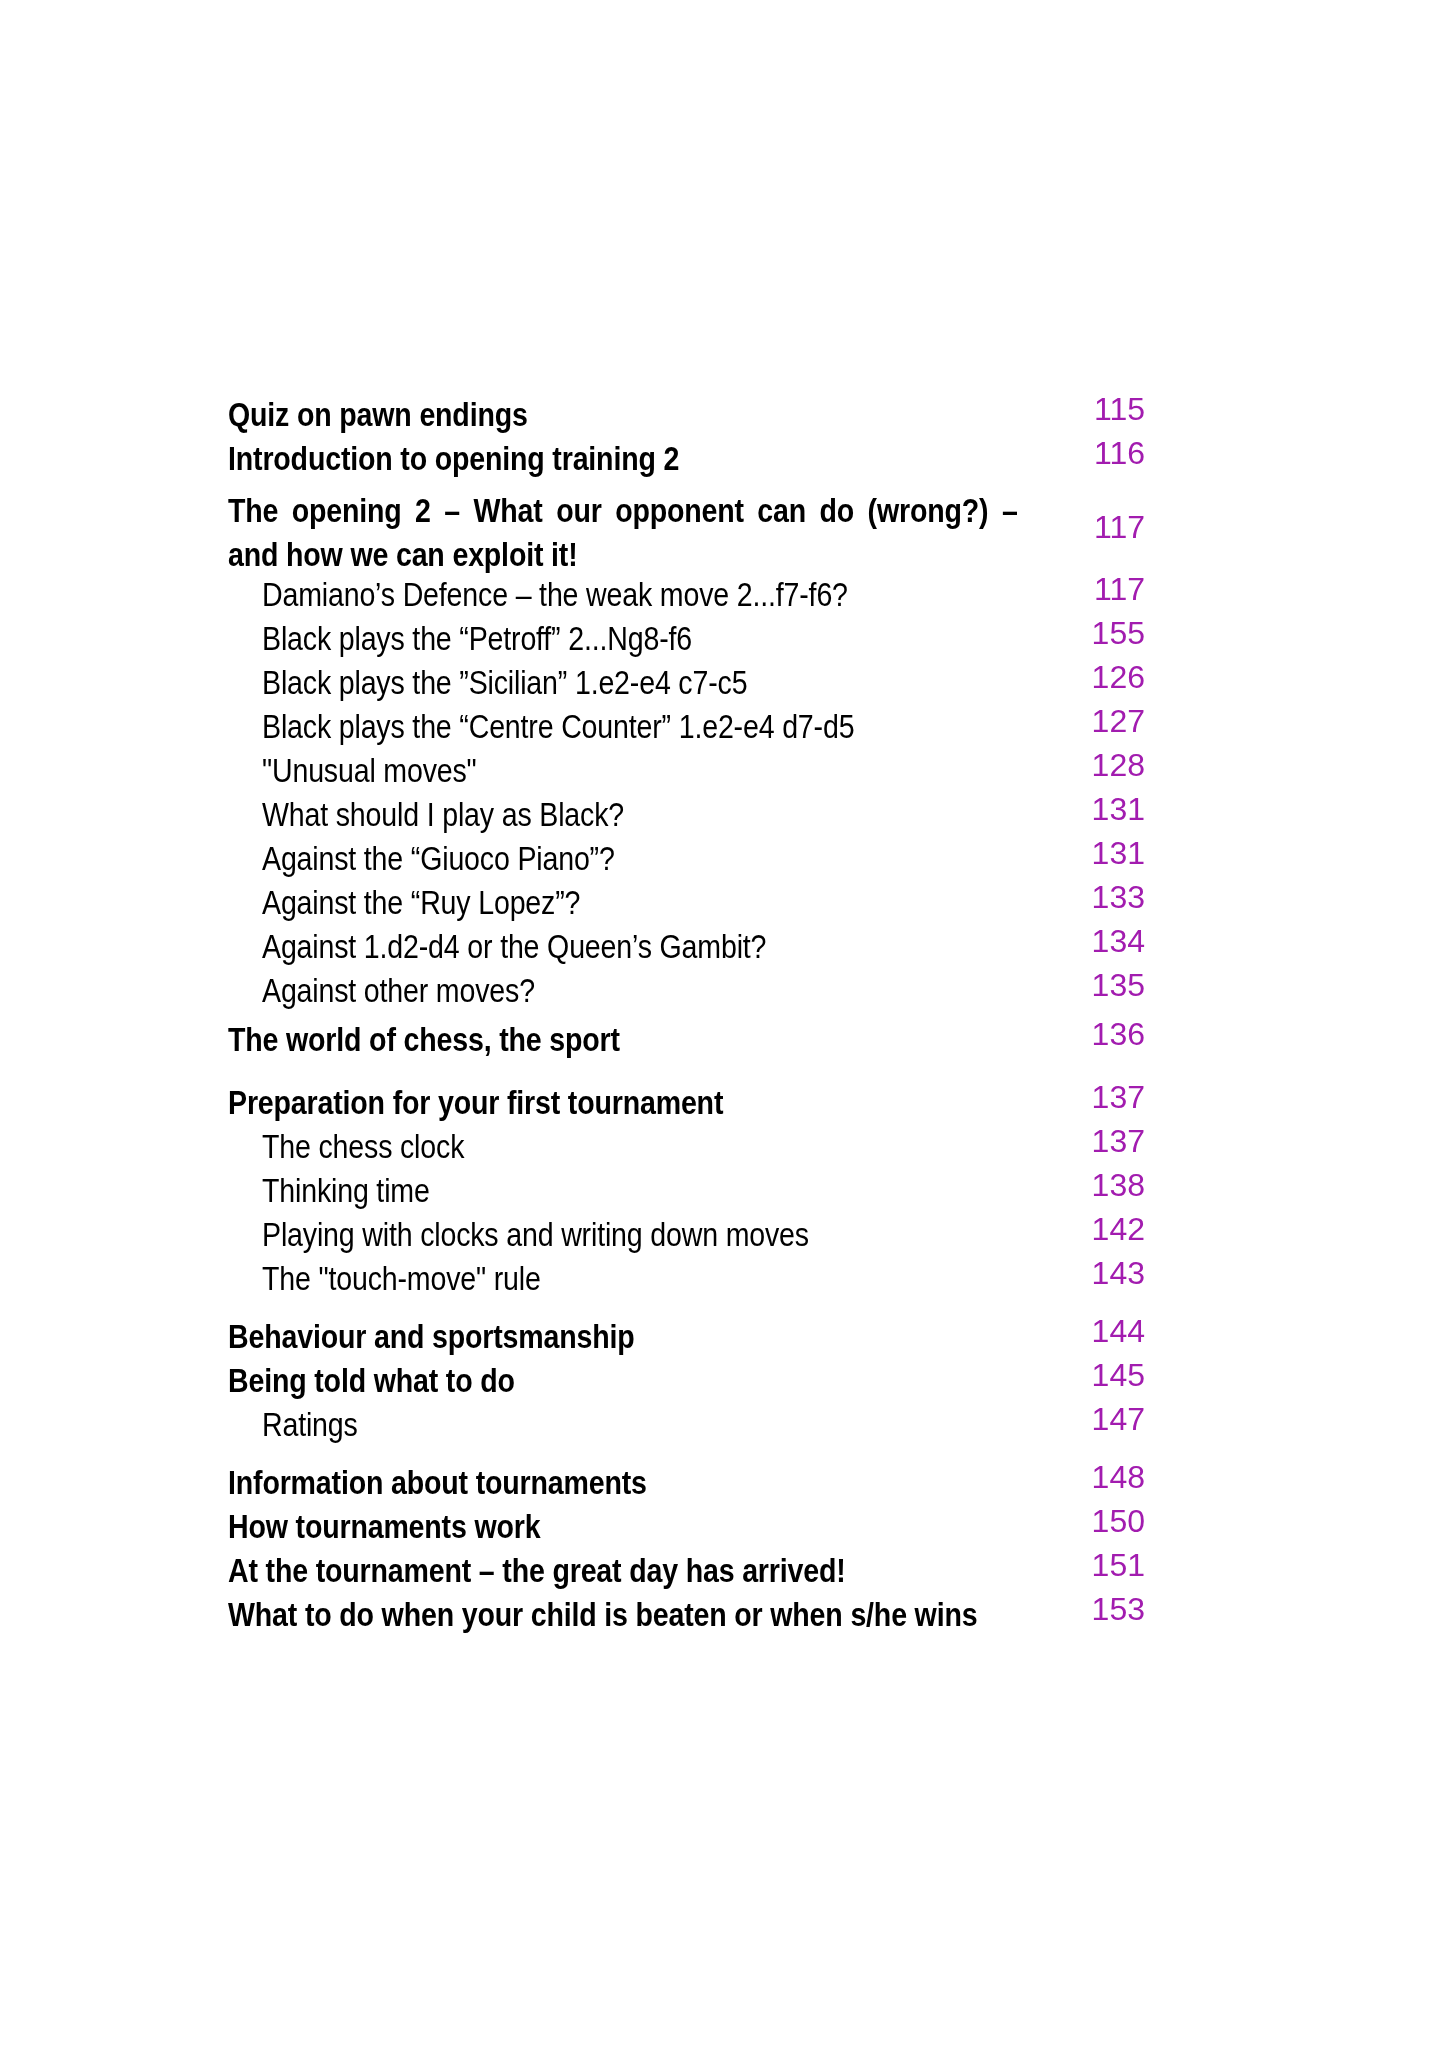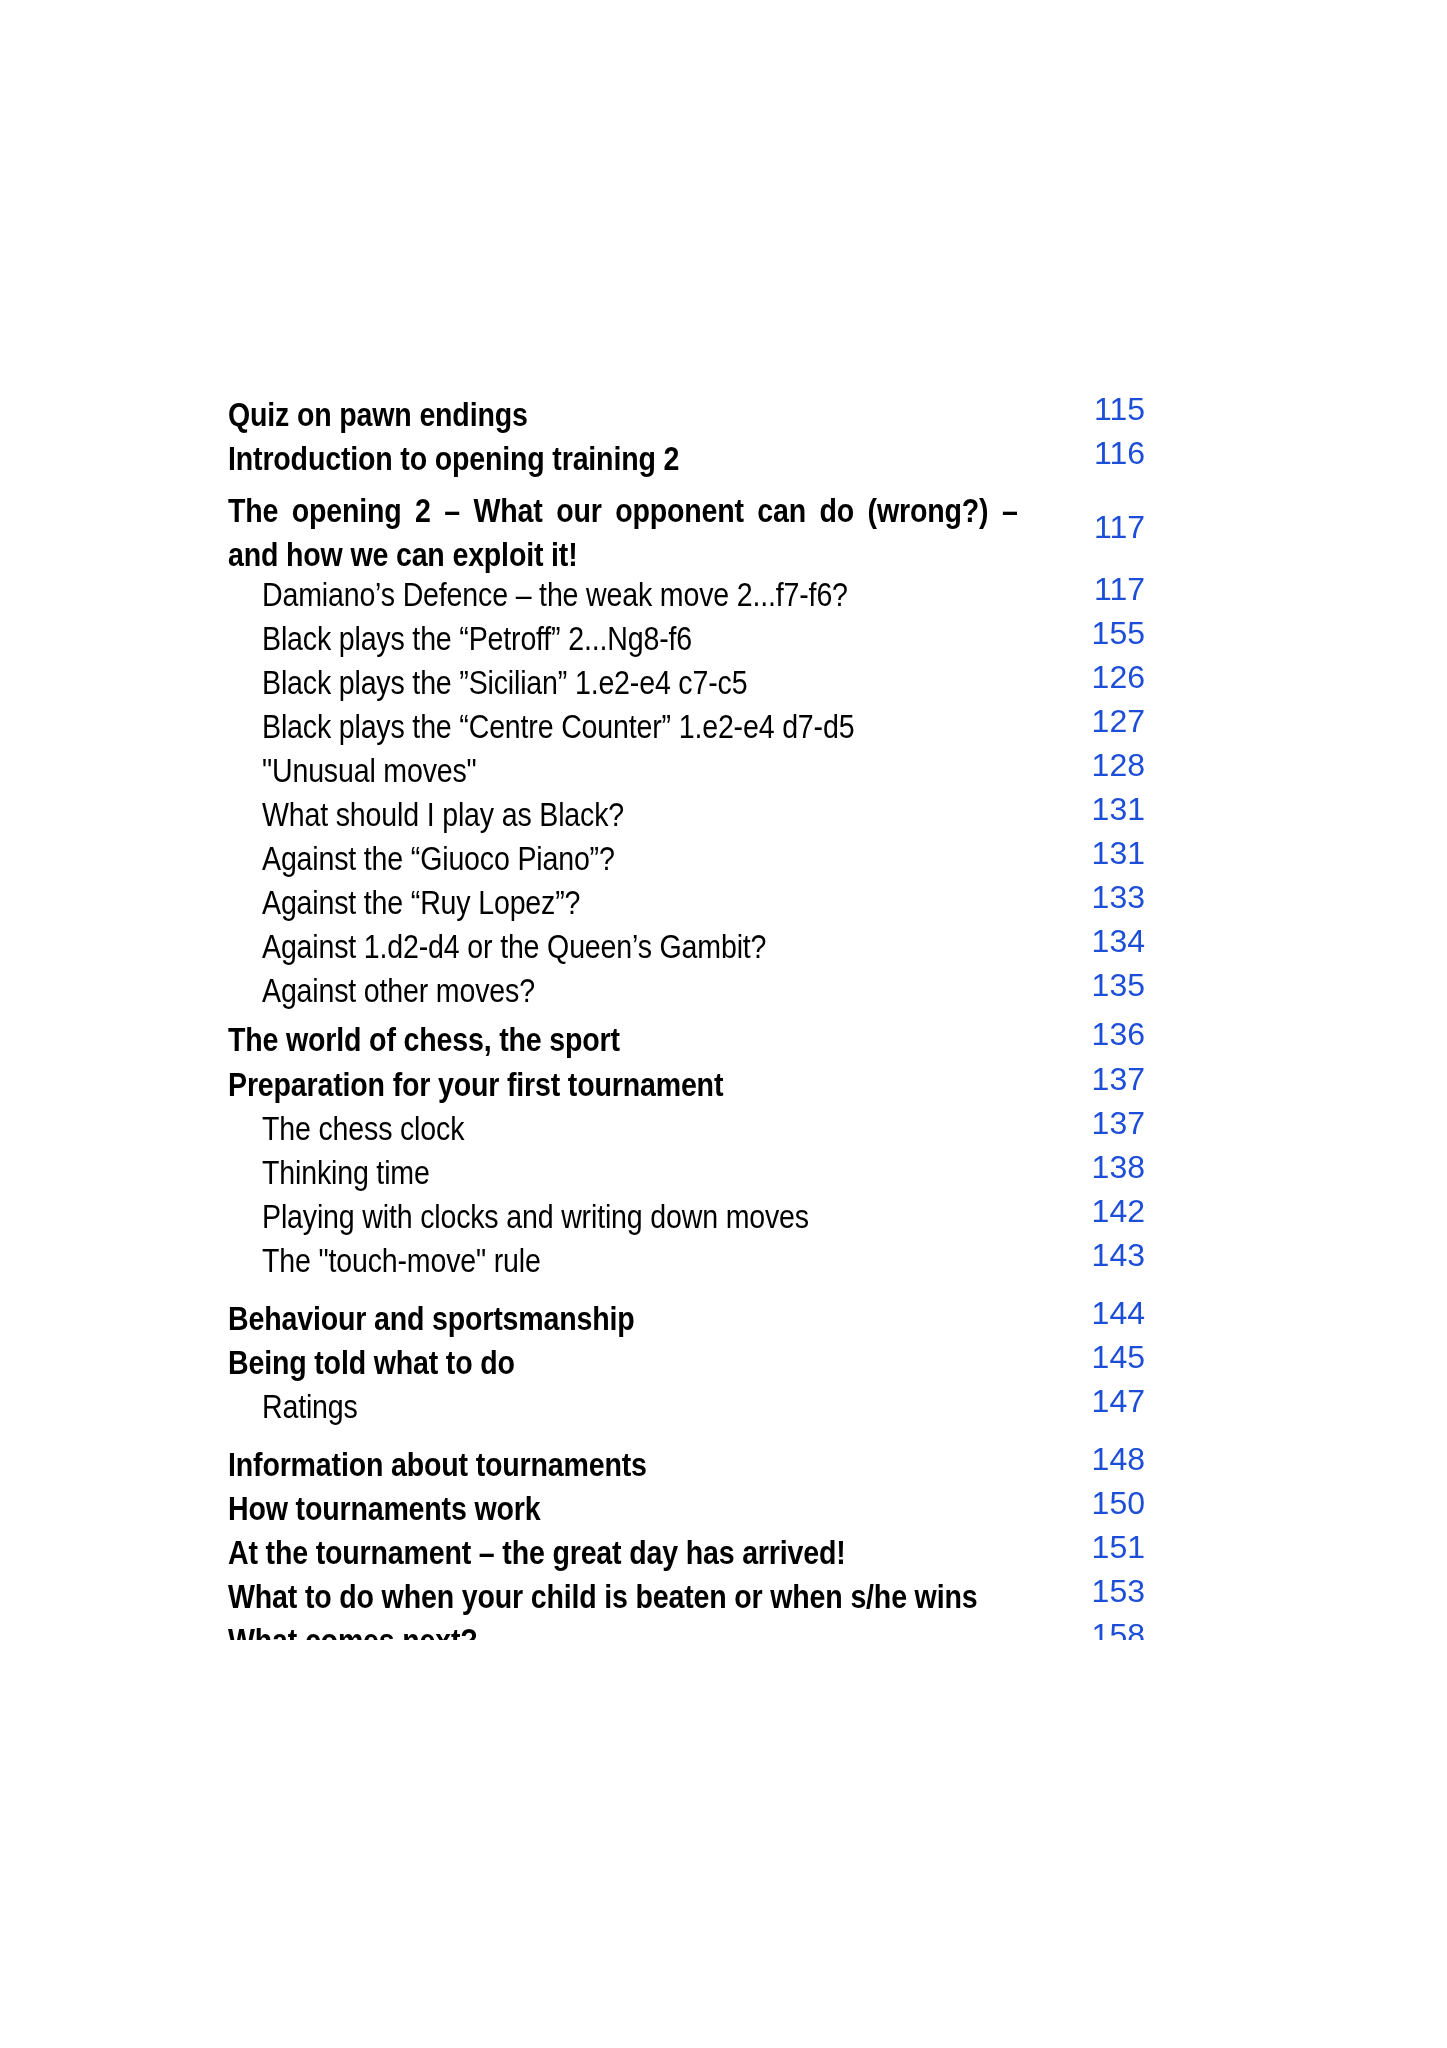--- a/index.html
+++ b/index.html
@@ -48,21 +48,21 @@
     width: 940px;
     text-align: justify;
   }
   .num {
     position: absolute;
     right: 0;
     top: -5px;
     font-size: 32px;
     line-height: 44px;
     font-weight: 400;
-    color: #1d4ed8;
+    color: #a21caf;
   }
   .wrap .num { top: 17px; }
 </style>
 </head>
 <body>
 
 <div class="page">
   <div class="toc" id="toc">
   <div class="row lvl1">
     <span class="title">Quiz on pawn endings</span>
@@ -127,21 +127,21 @@
   <div class="row lvl2">
     <span class="title">Against other moves?</span>
     <span class="num">135</span>
   </div>
 
   <div class="row lvl1" style="margin-top: 5px;">
     <span class="title">The world of chess, the sport</span>
     <span class="num">136</span>
   </div>
 
-  <div class="row lvl1" style="margin-top: 1px;">
+  <div class="row lvl1" style="margin-top: 19px;">
     <span class="title">Preparation for your first tournament</span>
     <span class="num">137</span>
   </div>
 
   <div class="row lvl2">
     <span class="title">The chess clock</span>
     <span class="num">137</span>
   </div>
 
   <div class="row lvl2">

